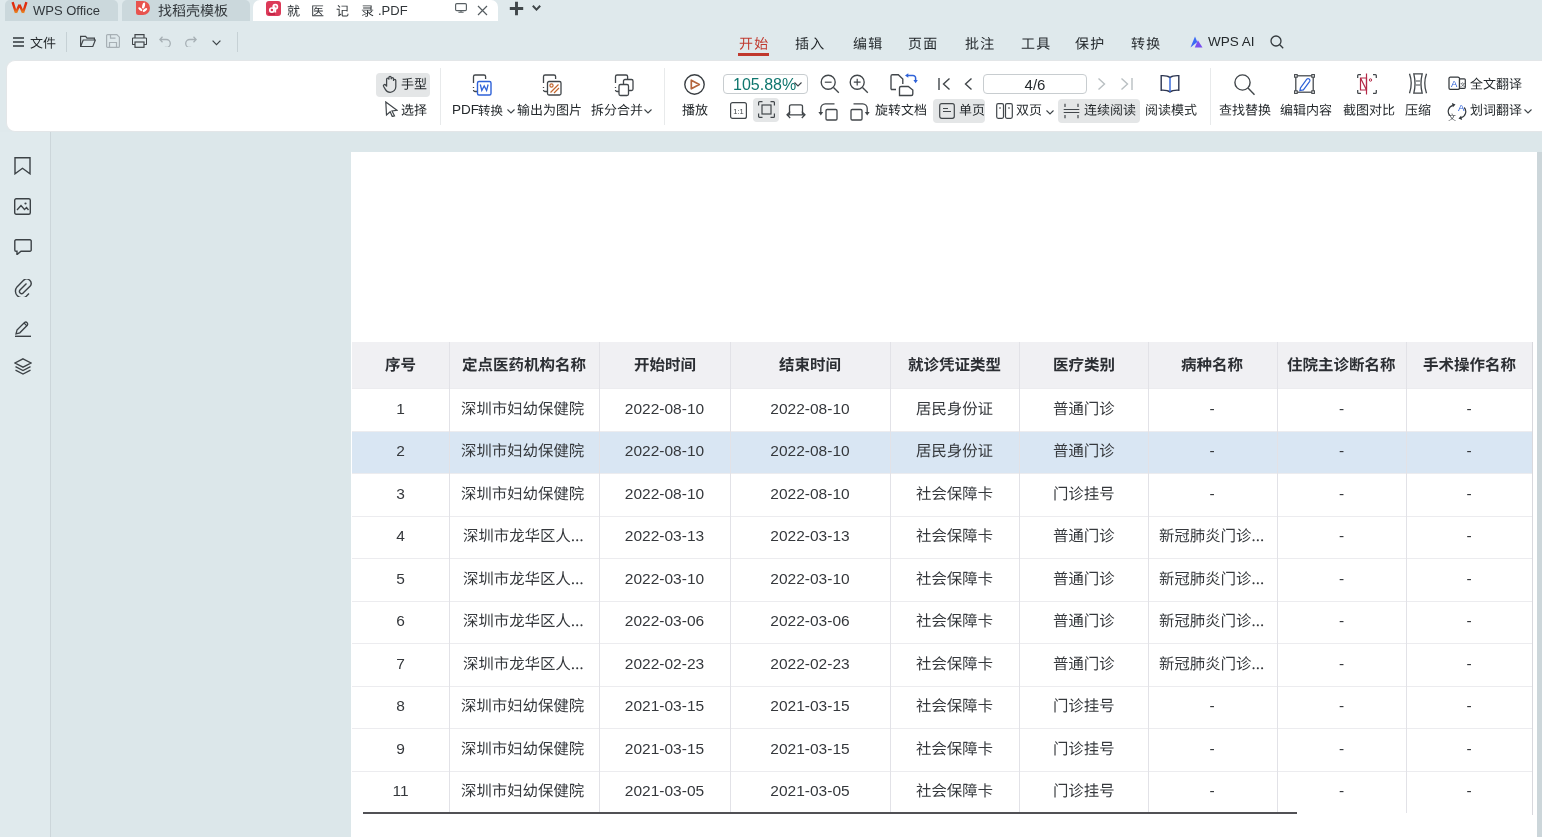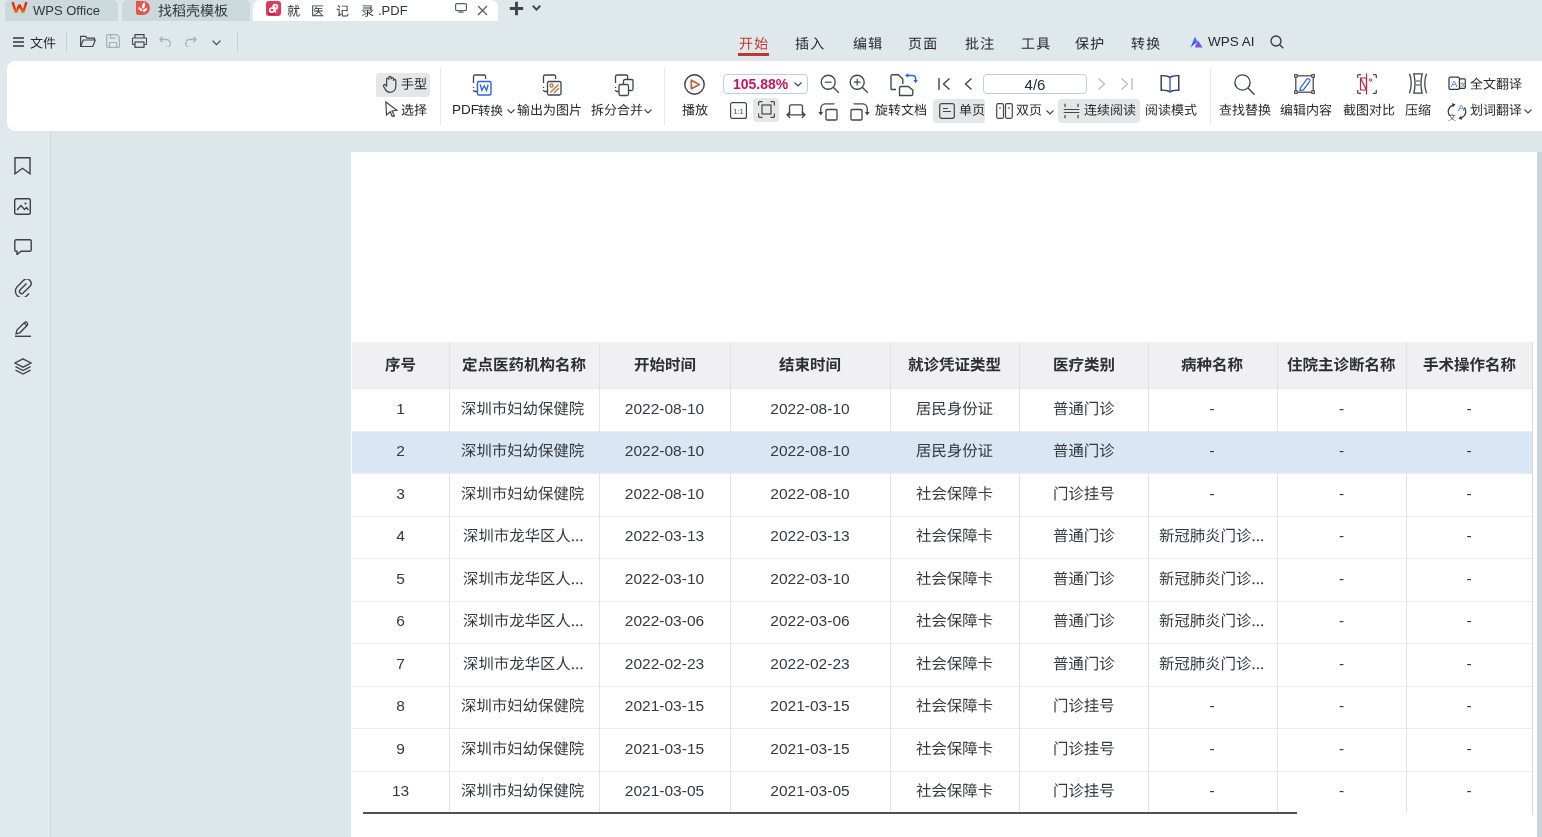--- a/index.html
+++ b/index.html
@@ -379,21 +379,21 @@
     <circle cx="10.5" cy="10.5" r="9.7" stroke="#3a3f43" stroke-width="1.4"></circle>
     <path d="M7.3 6.2 L15.3 10.5 L7.3 14.8 Z" stroke="#b4643c" stroke-width="1.7" fill="none" stroke-linejoin="round"></path>
   </svg>
 <svg class="zt" style="left:682.0px;top:101.3px" width="28.0" height="18.8">
     <g fill="#24292c" transform="translate(0,13.65) scale(0.01300,-0.01300)">
       <use href="#gr64ad" x="0"></use>
       <use href="#gr653e" x="1000"></use>
     </g>
   </svg>
 <div style="position:absolute;left:723px;top:74px;width:85px;height:20px;background:#fff;border:1px solid #c8cdd0;border-radius:4px;box-sizing:border-box"></div>
-<div style="position:absolute;left:733px;top:76.96px;font-size:14px;color:#be185d;font-weight:bold;white-space:pre;line-height:1">105.88%</div>
+<div style="position:absolute;left:733px;top:76.96px;font-size:16px;color:#0f766e;font-weight:normal;white-space:pre;line-height:1">105.88%</div>
 <svg style="position:absolute;left:794px;top:82px" width="8" height="5" viewBox="0 0 8 5" fill="none">
     <path d="M0.5 0.5 L4 4 L7.5 0.5" stroke="#3c4347" stroke-width="1.1"></path>
   </svg>
 <svg style="position:absolute;left:820px;top:74px" width="20" height="20" viewBox="0 0 20 20" fill="none">
     <circle cx="8.2" cy="8.2" r="7" stroke="#41464a" stroke-width="1.35"></circle>
     <path d="M13.5 13.5 L18.8 18.8" stroke="#41464a" stroke-width="1.35"></path>
     <path d="M4.8 8.2 h6.8" stroke="#41464a" stroke-width="1.2"></path>
   </svg>
 <svg style="position:absolute;left:849px;top:74px" width="20" height="20" viewBox="0 0 20 20" fill="none">
     <circle cx="8.2" cy="8.2" r="7" stroke="#41464a" stroke-width="1.35"></circle>
@@ -1081,21 +1081,21 @@
     <g fill="#35383c" transform="translate(0,16.17) scale(0.01540,-0.01540)">
       <use href="#gr95e8" x="0"></use>
       <use href="#gr8bca" x="1000"></use>
       <use href="#gr6302" x="2000"></use>
       <use href="#gr53f7" x="3000"></use>
     </g>
   </svg>
 <div style="position:absolute;left:1212px;top:740.72px;font-size:15.5px;color:#35383c;font-weight:normal;transform:translateX(-50%);white-space:pre;line-height:1">-</div>
 <div style="position:absolute;left:1341.5px;top:740.72px;font-size:15.5px;color:#35383c;font-weight:normal;transform:translateX(-50%);white-space:pre;line-height:1">-</div>
 <div style="position:absolute;left:1469px;top:740.72px;font-size:15.5px;color:#35383c;font-weight:normal;transform:translateX(-50%);white-space:pre;line-height:1">-</div>
-<div style="position:absolute;left:400.5px;top:783.22px;font-size:15.5px;color:#35383c;font-weight:normal;transform:translateX(-50%);white-space:pre;line-height:1">13</div>
+<div style="position:absolute;left:400.5px;top:783.22px;font-size:15.5px;color:#35383c;font-weight:normal;transform:translateX(-50%);white-space:pre;line-height:1">11</div>
 <svg class="zt" style="left:461.4px;top:780.4px" width="125.2" height="22.3">
     <g fill="#35383c" transform="translate(0,16.17) scale(0.01540,-0.01540)">
       <use href="#gr6df1" x="0"></use>
       <use href="#gr5733" x="1000"></use>
       <use href="#gr5e02" x="2000"></use>
       <use href="#gr5987" x="3000"></use>
       <use href="#gr5e7c" x="4000"></use>
       <use href="#gr4fdd" x="5000"></use>
       <use href="#gr5065" x="6000"></use>
       <use href="#gr9662" x="7000"></use>

